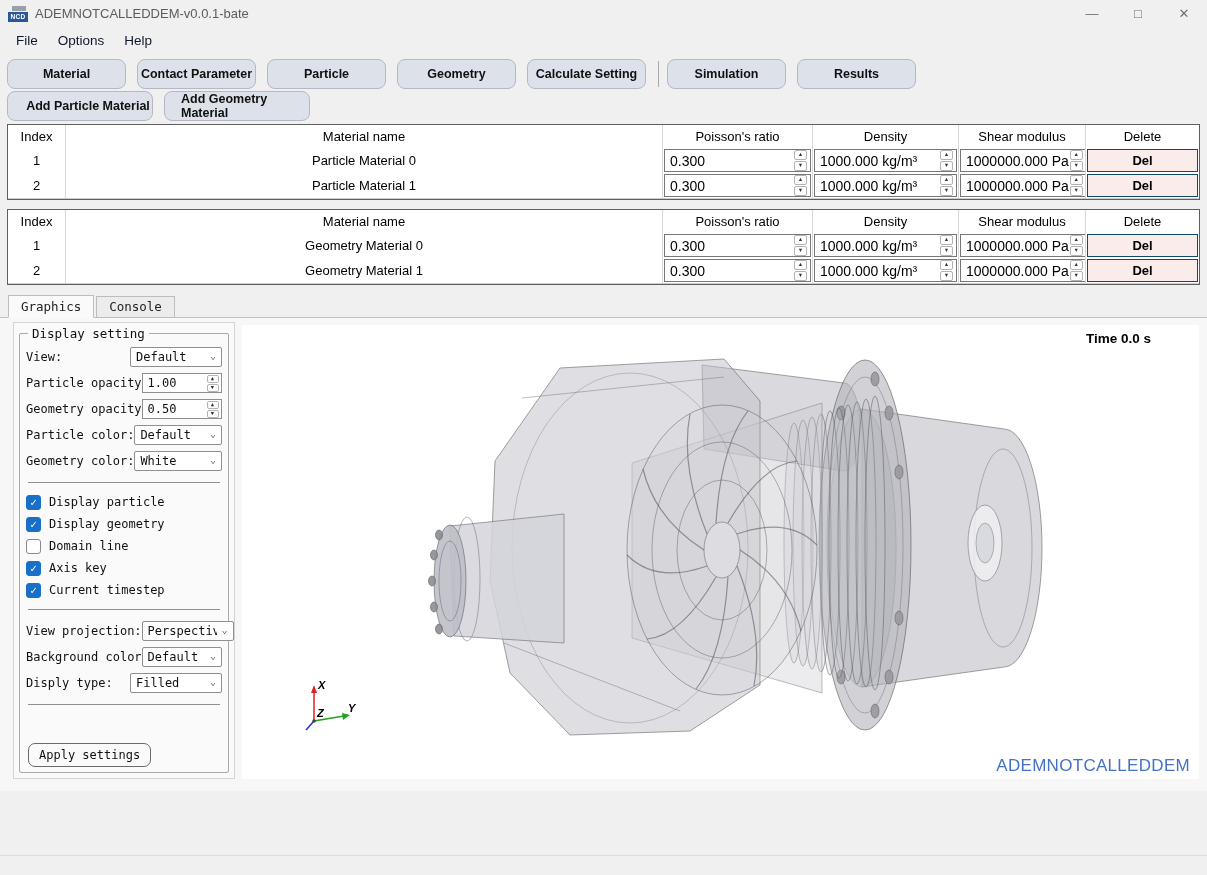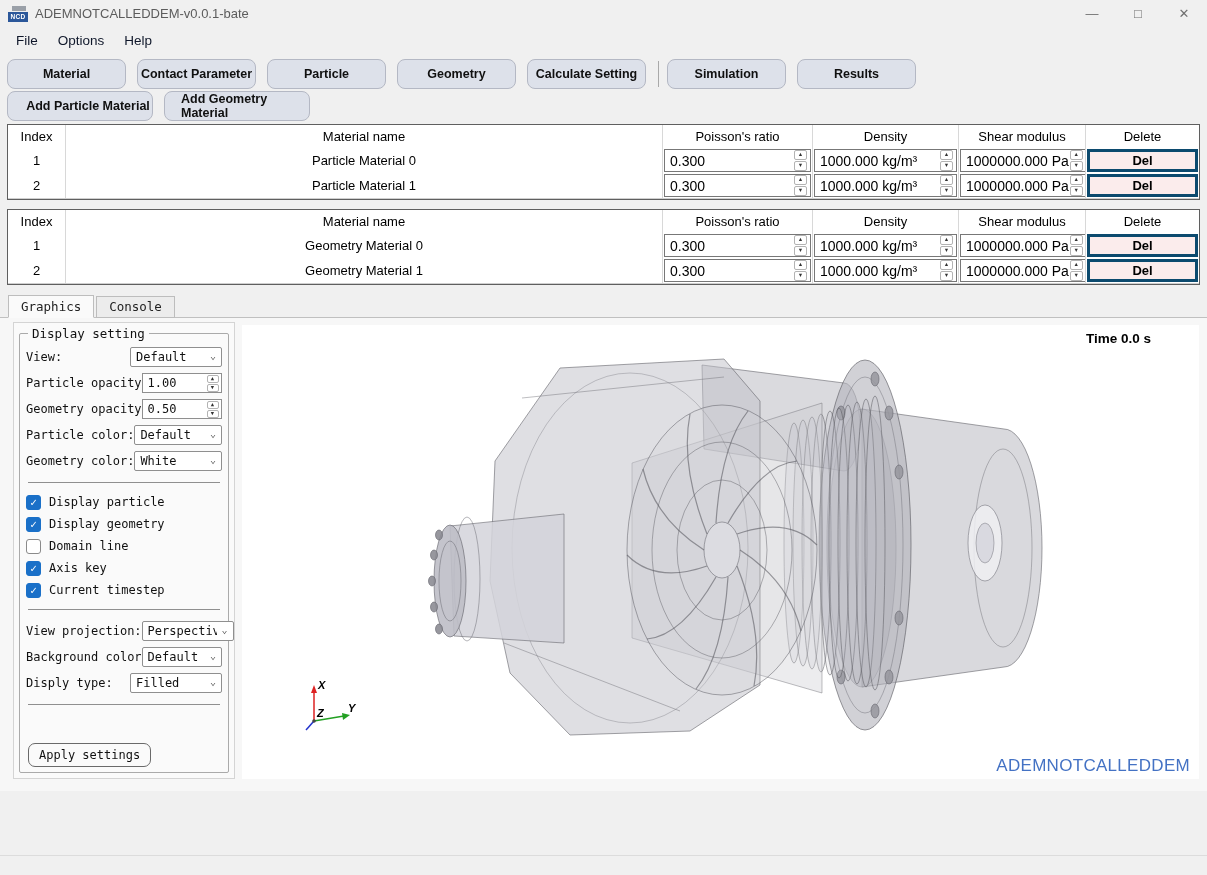--- a/index.html
+++ b/index.html
@@ -52,21 +52,21 @@
   .tc.c-spin { justify-content:flex-start; padding:1px; }
   .spinbox { flex:1; height:100%; border:1px solid #777; background:#fff; display:flex; align-items:center; }
   .spinval { flex:1; font-size:14px; padding-left:5px; white-space:nowrap; }
   .spinbtns { width:17px; display:flex; flex-direction:column; align-items:center; gap:1px; padding-right:2px; }
   .sb { width:13px; height:10px; border:1px solid #b3b3b3; border-radius:2px; background:#fff;
         display:flex; align-items:center; justify-content:center; }
   .sb::after { font-size:5.5px; color:#333; line-height:1; }
   .sb-up::after { content:"▲"; }
   .sb-dn::after { content:"▼"; }
   .tc.c-del { padding:1px; }
-  .del-btn { flex:1; height:100%; background:#fbecec; border:3px solid #0c4a6e; font-weight:bold;
+  .del-btn { flex:1; height:100%; background:#fbecec; border:1px solid #0c4a6e; font-weight:bold;
     font-size:13px; display:flex; align-items:center; justify-content:center; color:#000; }
   
   .tabbar { margin:13px 0 0 8px; display:flex; align-items:flex-end; height:20px; position:relative; z-index:2; }
   .tab { font-family:"DejaVu Sans Mono", monospace; font-size:12.5px; padding:2px 12px 3px 12px;
     border:1px solid #bdbdbd; margin-right:2px; background:#ececec; color:#222; }
   .tab.active { background:#fafafa; border-bottom:1px solid #fafafa; padding-top:3px; }
   .tabpanel { height:474px; border-top:1px solid #c0c0c0; background:#f7f7f7; margin-top:-1px;
     display:flex; position:relative; z-index:1; }
   
   .side-panel { width:222px; margin:4px 0 12px 13px; background:#fafafa; border:1px solid #d4d4d4;

